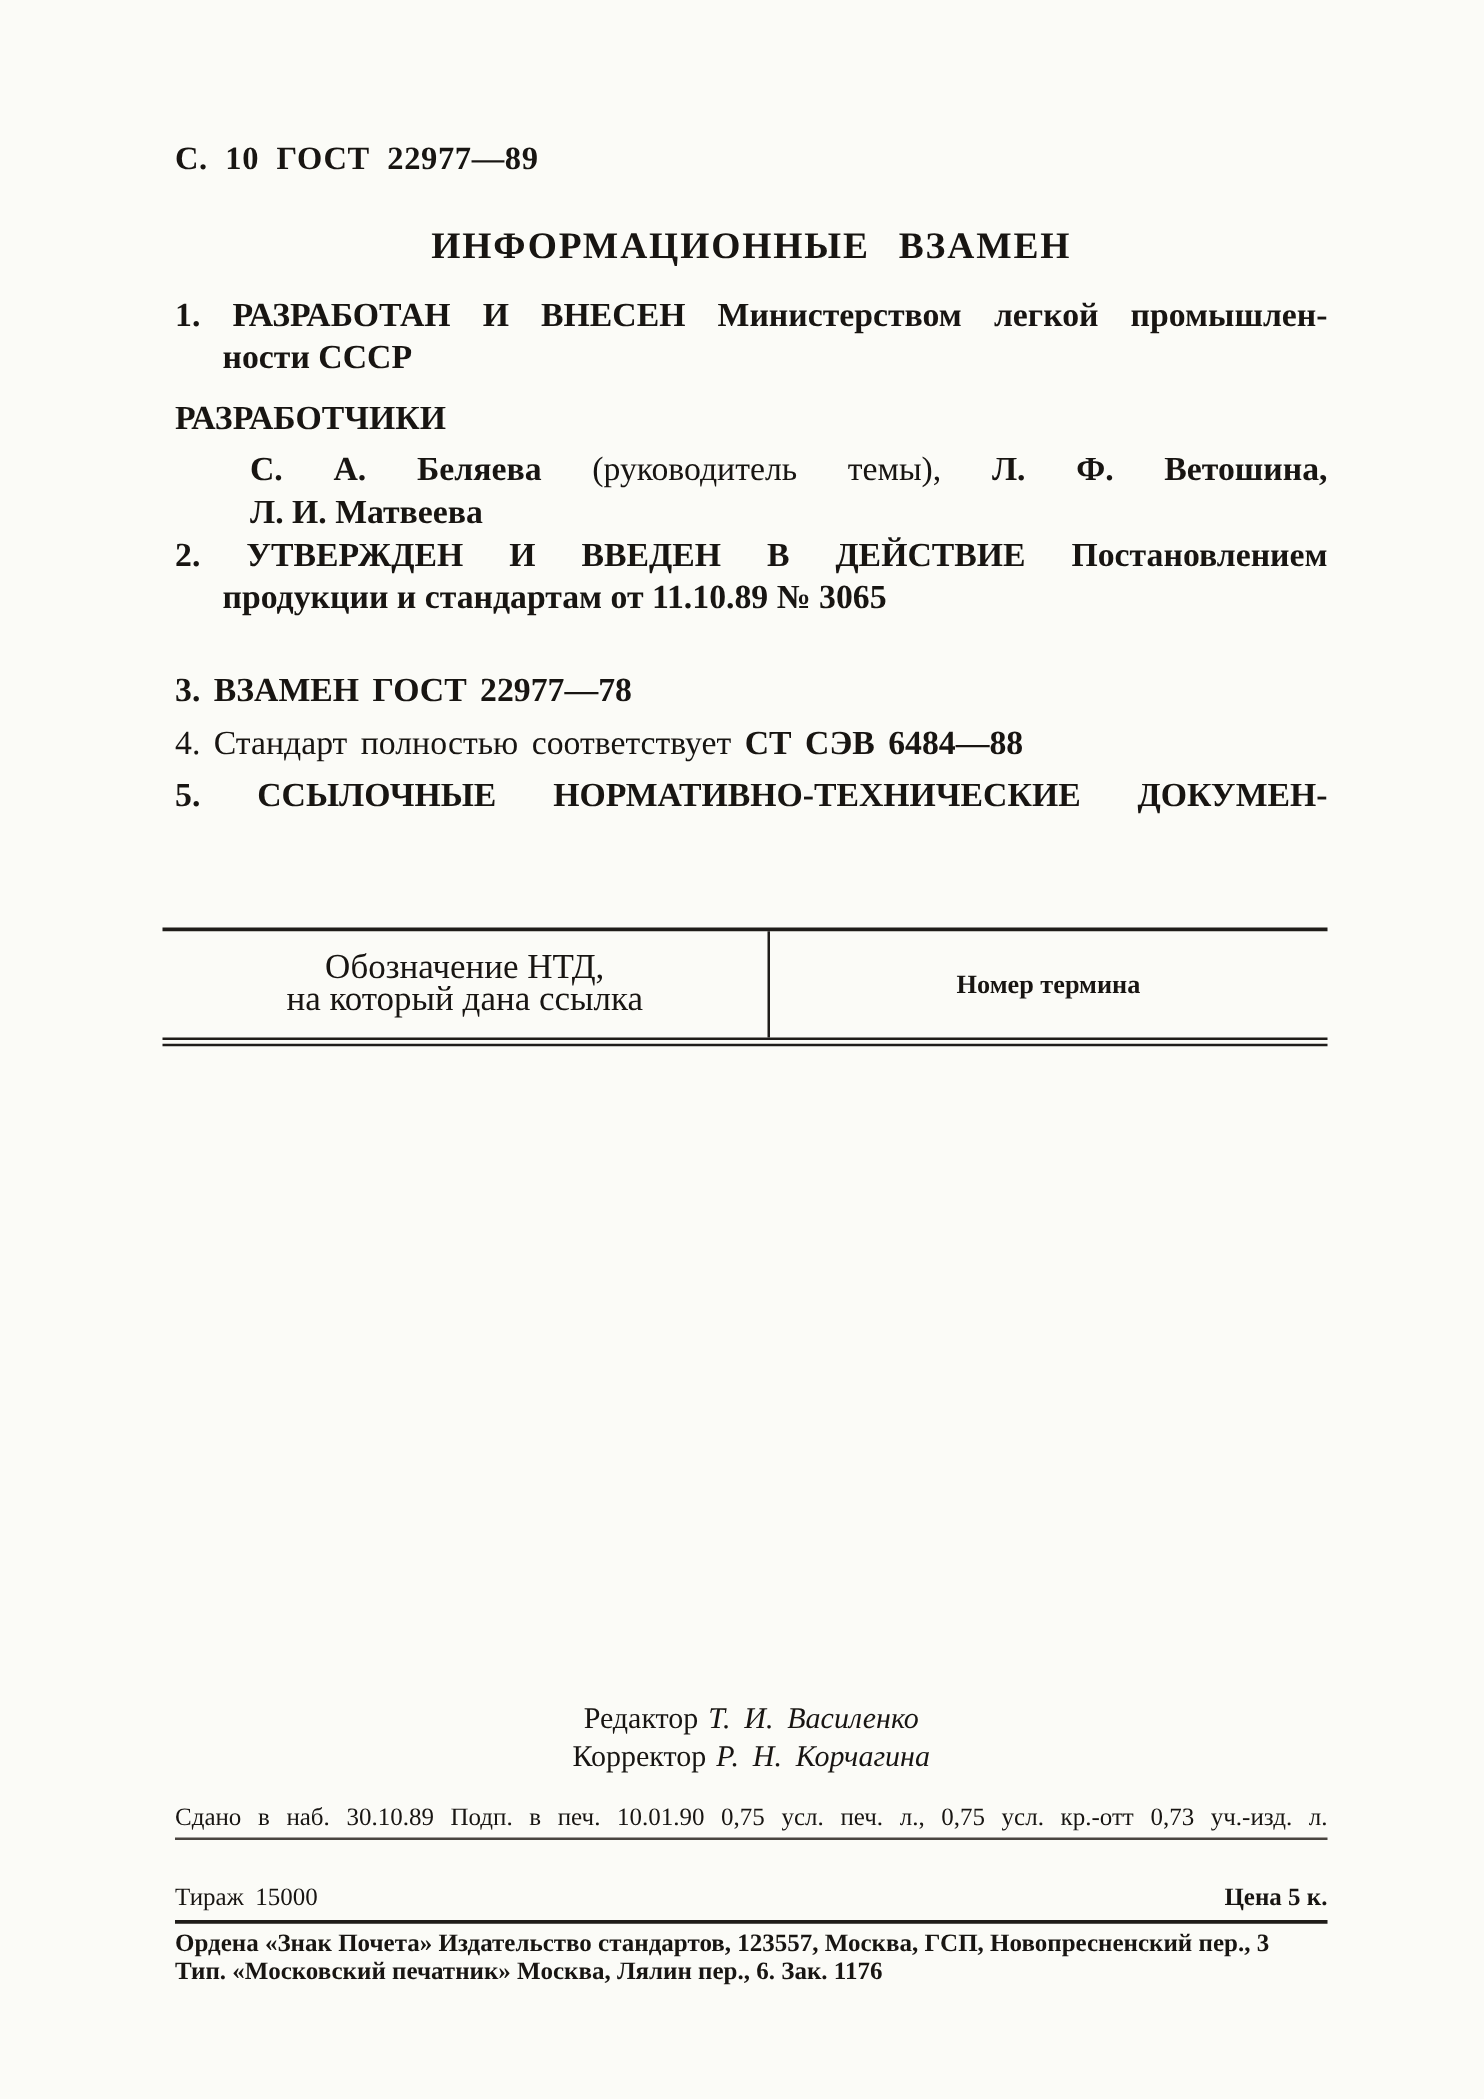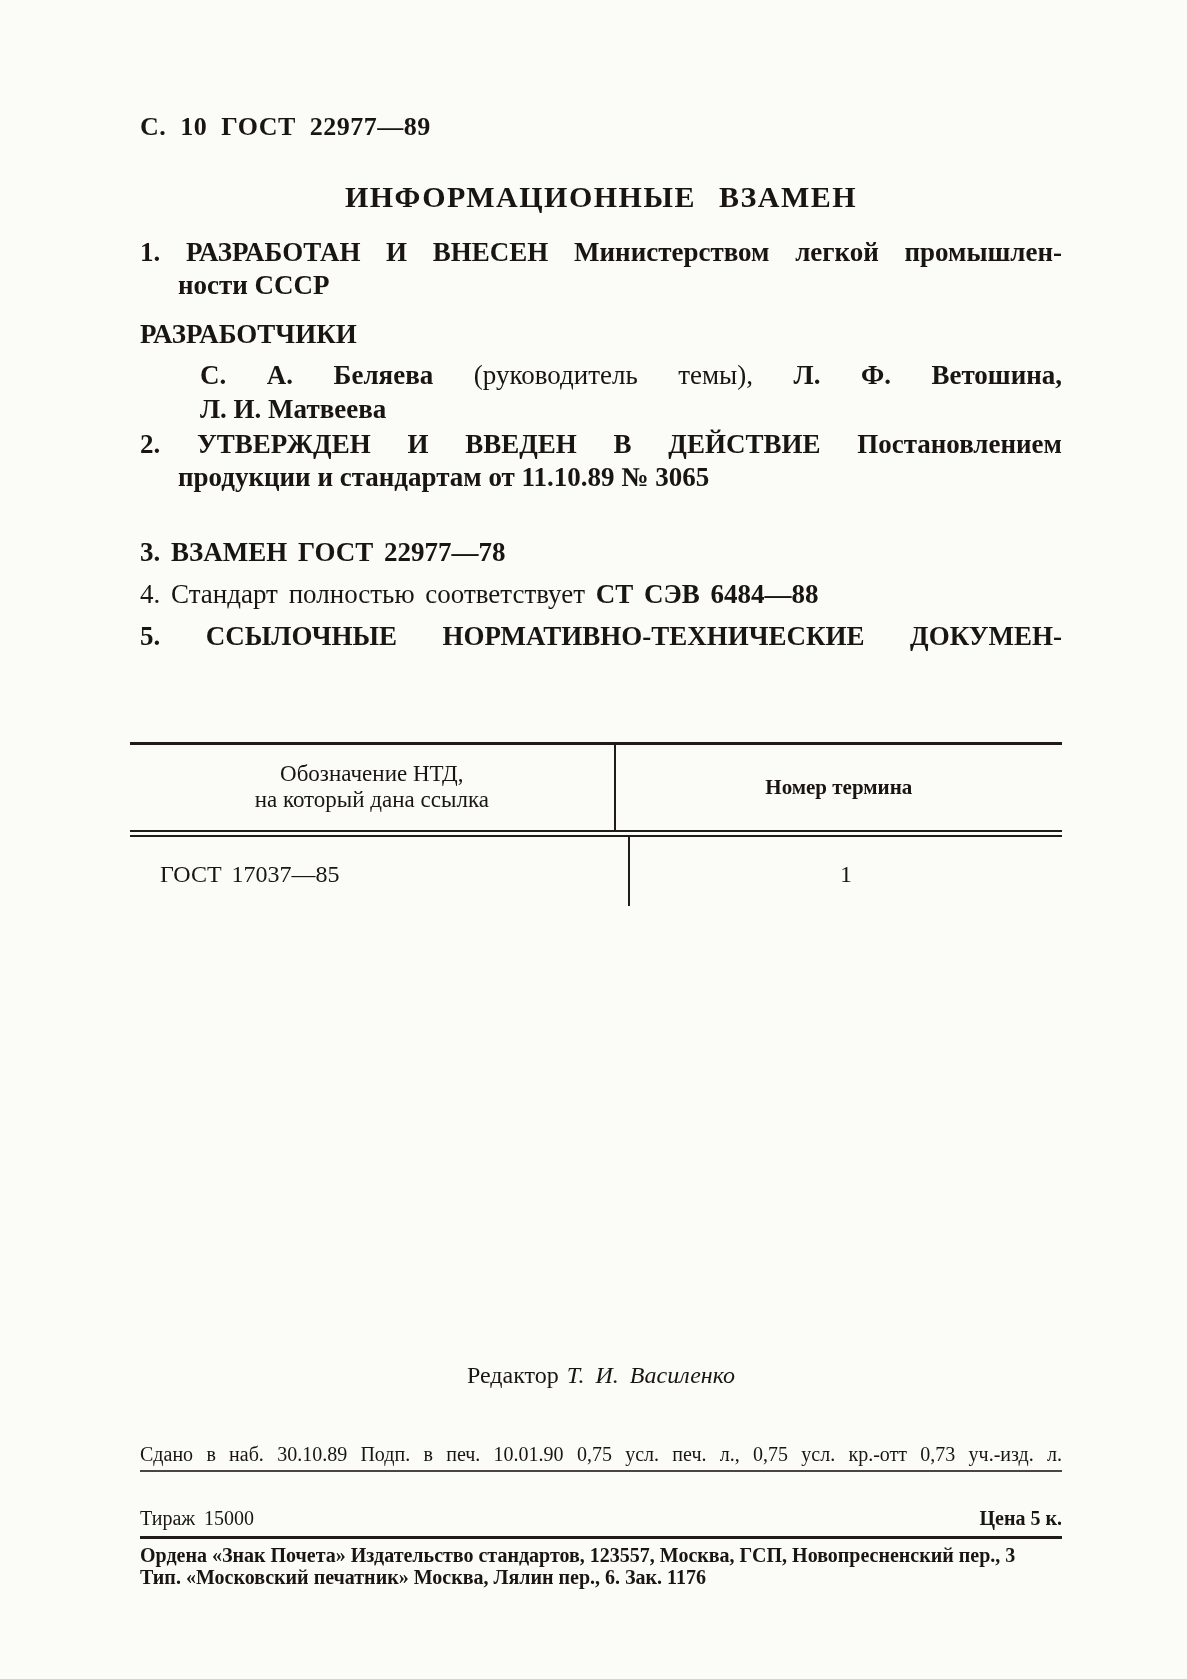--- a/index.html
+++ b/index.html
@@ -25,21 +25,21 @@
   .dev-block { font-size:27px; line-height:34px; }
   .dev-block .name { font-weight:700; }
   .dev-block .role { font-weight:400; }
   .regular { font-weight:400; }
   .bold { font-weight:700; }
 
   
   .t-toprule { border-top:3px solid #1f1c19; height:0; }
   .t-header { display:flex; }
   .t-h1 { width:52%; border-right:2px solid #1f1c19; text-align:center;
-          font-size:23px; line-height:26px; padding:16px 0 17px; }
+          font-size:28px; line-height:26px; padding:16px 0 17px; }
   .t-h2 { width:48%; display:flex; align-items:center; justify-content:center;
           font-size:21px; font-weight:700; }
   .t-dblrule { height:3px; border-top:2px solid #1f1c19; border-bottom:2px solid #1f1c19; }
   .t-body { display:flex; }
   .t-c1 { width:52%; border-right:2px solid #1f1c19; font-size:24px;
           padding:24px 0 18px 30px; word-spacing:4px; }
   .t-c2 { width:48%; text-align:center; font-size:24px; padding:24px 0 18px; }
 
   .credits { text-align:center; font-size:24px; line-height:31px; }
   .credits .nm { font-style:italic; word-spacing:5px; }
@@ -94,29 +94,28 @@
 <div class="abs tbl-wrap" style="top:742px;">
   <div class="t-toprule"></div>
   <div class="t-header">
     <div class="t-h1">
       <div>Обозначение НТД,</div>
       <div>на который дана ссылка</div>
     </div>
     <div class="t-h2">Номер термина</div>
   </div>
   <div class="t-dblrule"></div>
-  <div class="t-body">
-    <div class="t-c1">ГОСТ 17037—85</div>
-    <div class="t-c2">1</div>
-  </div>
 </div>
 
 <div class="abs content credits" style="top:1360px;">
   <div>
     <span class="lb">Редактор</span><span class="nm">Т. И. Василенко</span>
+  </div>
+  <div>
+    <span class="lb">Корректор</span><span class="nm">Р. Н. Корчагина</span>
   </div>
 </div>
 
 <div class="abs content rule-thin" style="top:1470px;"></div>
 
 <div class="abs content colophon jl" style="top:1443px;">Сдано в наб. 30.10.89 Подп. в печ. 10.01.90 0,75 усл. печ. л., 0,75 усл. кр.-отт 0,73 уч.-изд. л.</div>
 
 <div class="abs content colophon imprint-row" style="top:1507px;align-items:flex-end;">
   <span class="ws">Тираж 15000</span>
   <span class="bold">Цена 5 к.</span>

